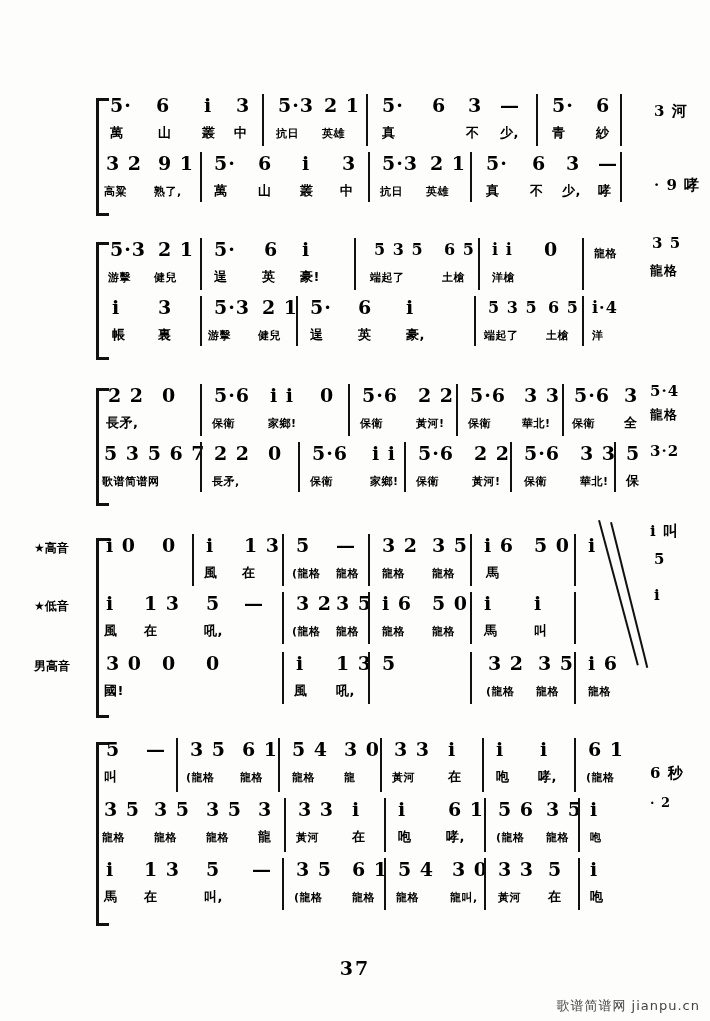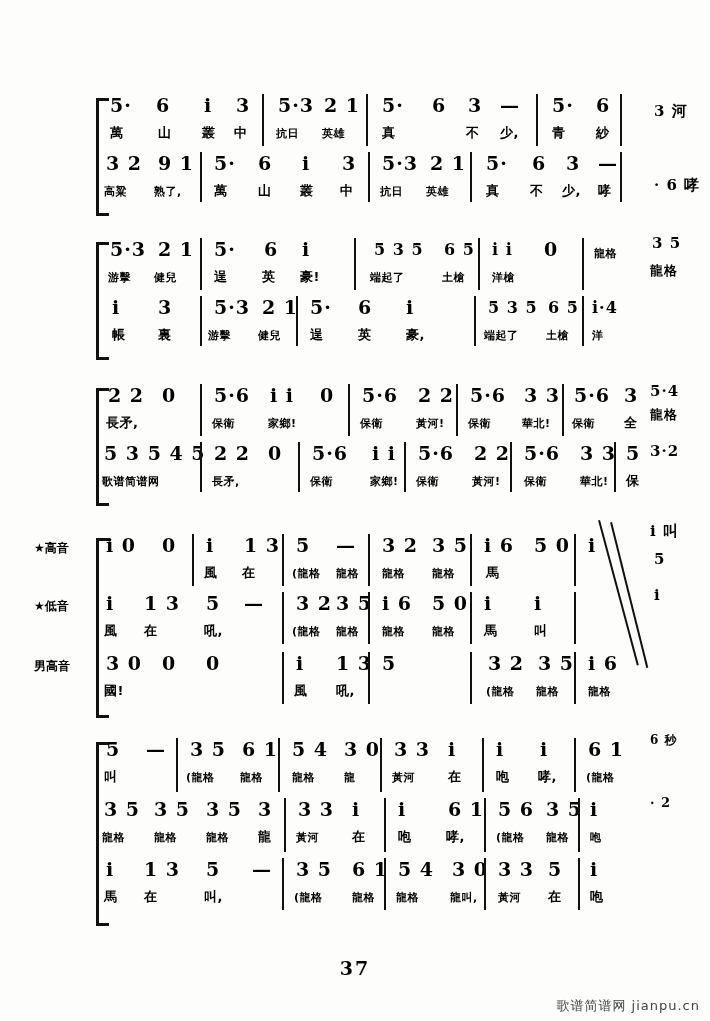--- a/index.html
+++ b/index.html
@@ -254,21 +254,21 @@
       <div class="cell" style="left:172px;top:26px;"><span class="lyr two">家鄉!</span></div>
       <div class="cell" style="left:264px;top:26px;"><span class="lyr two">保衛</span></div>
       <div class="cell" style="left:320px;top:26px;"><span class="lyr two">黃河!</span></div>
       <div class="cell" style="left:372px;top:26px;"><span class="lyr two">保衛</span></div>
       <div class="cell" style="left:426px;top:26px;"><span class="lyr two">華北!</span></div>
       <div class="cell" style="left:476px;top:26px;"><span class="lyr two">保衛</span></div>
       <div class="cell" style="left:528px;top:26px;"><span class="lyr">全</span></div>
     </div>
 
     <div class="staffline" style="height:58px;">
-      <div class="cell" style="left:8px;top:0;"><span class="num">5 3 5 4 5</span></div>
+      <div class="cell" style="left:8px;top:0;"><span class="num">5 3 5 6 7</span></div>
       <div class="barline" style="left:104px;top:-2px;height:50px;"></div>
       <div class="cell" style="left:118px;top:0;"><span class="num">2 2</span></div>
       <div class="cell" style="left:172px;top:0;"><span class="num">0</span></div>
       <div class="barline" style="left:202px;top:-2px;height:50px;"></div>
       <div class="cell" style="left:216px;top:0;"><span class="num">5·6</span></div>
       <div class="cell" style="left:276px;top:0;"><span class="num">i i</span></div>
       <div class="barline" style="left:308px;top:-2px;height:50px;"></div>
       <div class="cell" style="left:322px;top:0;"><span class="num">5·6</span></div>
       <div class="cell" style="left:378px;top:0;"><span class="num">2 2</span></div>
       <div class="barline" style="left:414px;top:-2px;height:50px;"></div>
@@ -462,30 +462,30 @@
       <div class="cell" style="left:300px;top:26px;"><span class="lyr two">龍格</span></div>
       <div class="cell" style="left:354px;top:26px;"><span class="lyr two">龍叫,</span></div>
       <div class="cell" style="left:402px;top:26px;"><span class="lyr two">黃河</span></div>
       <div class="cell" style="left:452px;top:26px;"><span class="lyr">在</span></div>
       <div class="cell" style="left:494px;top:26px;"><span class="lyr">咆</span></div>
     </div>
   </div>
 
   <div style="position:absolute;right:4px;top:96px;width:60px;text-align:left;">
     <div class="num" style="position:absolute;top:8px;left:8px;font-size:15px;">3 河</div>
-    <div class="num" style="position:absolute;top:82px;left:8px;font-size:15px;">· 6 哮</div>
+    <div class="num" style="position:absolute;top:82px;left:8px;font-size:15px;">· 9 哮</div>
     <div class="num" style="position:absolute;top:140px;left:6px;font-size:15px;">3 5</div>
     <div class="num" style="position:absolute;top:168px;left:4px;font-size:13px;">龍格</div>
     <div class="num" style="position:absolute;top:288px;left:4px;font-size:15px;">5·4</div>
     <div class="num" style="position:absolute;top:312px;left:4px;font-size:13px;">龍格</div>
     <div class="num" style="position:absolute;top:348px;left:4px;font-size:15px;">3·2</div>
     <div class="num" style="position:absolute;top:428px;left:4px;font-size:15px;">i 叫</div>
     <div class="num" style="position:absolute;top:456px;left:8px;font-size:15px;">5</div>
     <div class="num" style="position:absolute;top:492px;left:8px;font-size:15px;">i</div>
-    <div class="num" style="position:absolute;top:638px;left:4px;font-size:12px;">6 秒</div>
+    <div class="num" style="position:absolute;top:670px;left:4px;font-size:15px;">6 秒</div>
     <div class="num" style="position:absolute;top:700px;left:4px;font-size:13px;">· 2</div>
   </div>
 
   <div class="slash" style="left:600px;top:520px;width:150px;height:2px;transform:rotate(75deg);"></div>
   <div class="slash" style="left:612px;top:522px;width:150px;height:2px;transform:rotate(76deg);"></div>
 
   <div class="pagenum">37</div>
 
   <div class="watermark">
     <span>歌谱简谱网 jianpu.cn</span>

